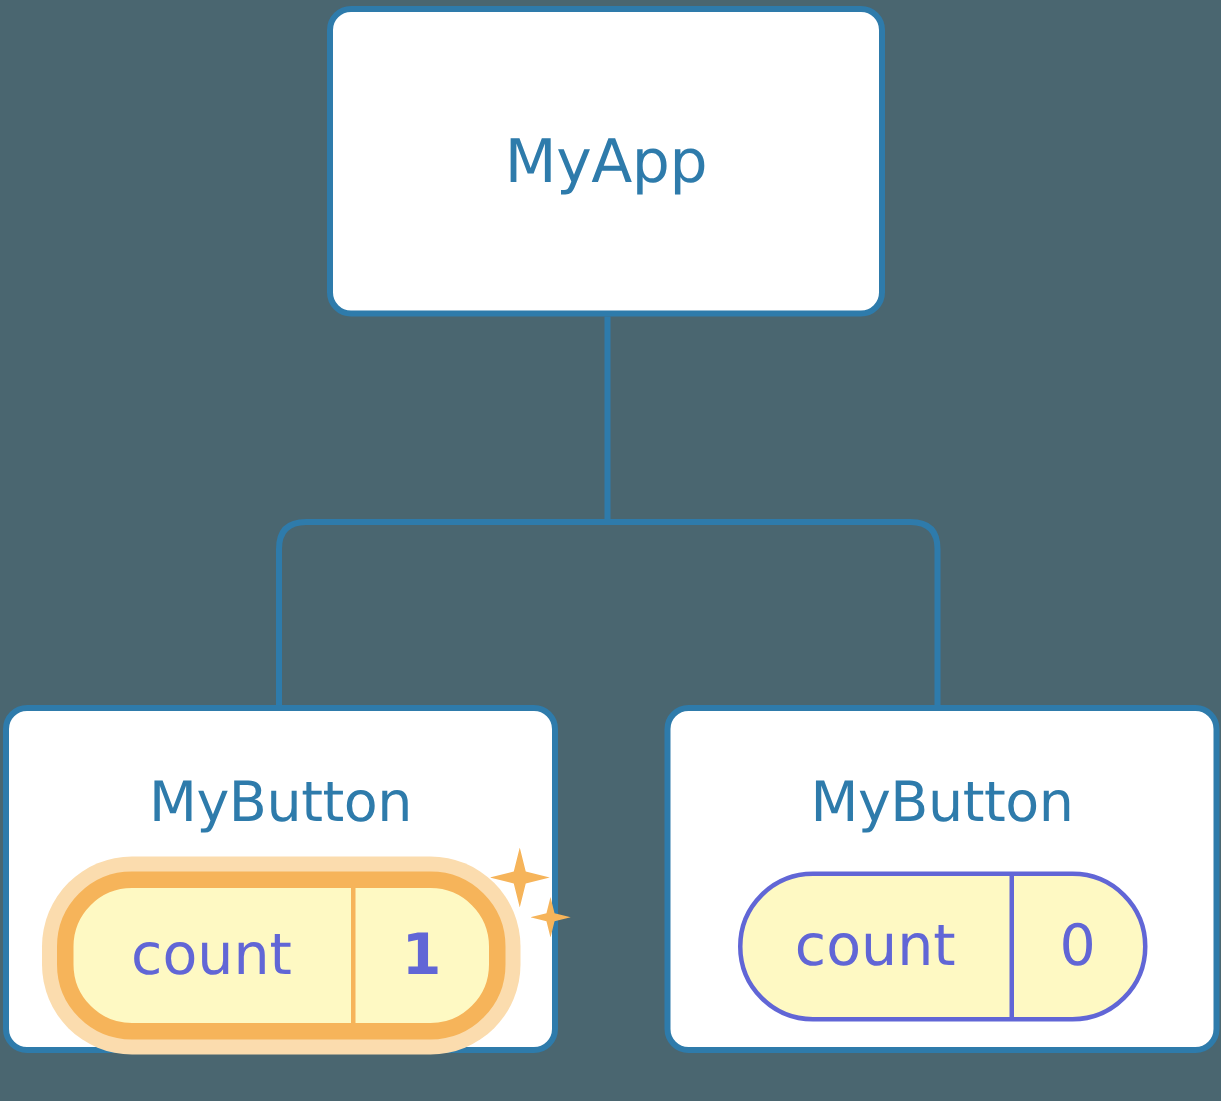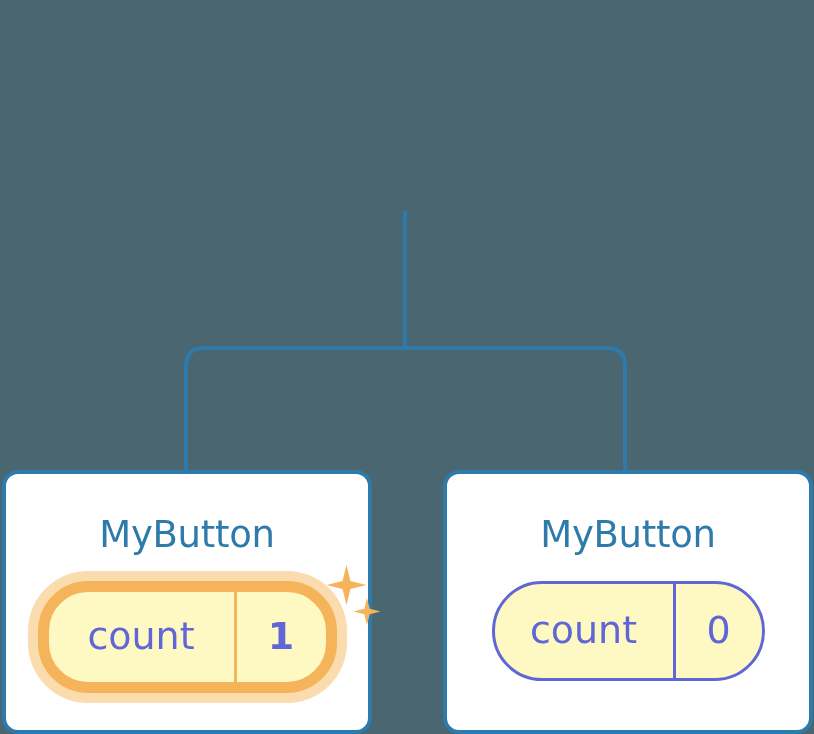--- a/index.html
+++ b/index.html
@@ -48,21 +48,21 @@
   .card-root {
     left: 218px;
     top: 4px;
     width: 372px;
     height: 207px;
     justify-content: center;
   }
 
   .card-child {
     top: 470px;
-    height: 264px;
+    height: 232px;
     border-bottom-left-radius: 16px;
     border-bottom-right-radius: 16px;
     padding-top: 42px;
   }
 
   .card-left  { left: 2px;   width: 370px; }
   .card-right { left: 443px; width: 370px; }
 
   .card-title {
     color: #2e7bab;
@@ -174,20 +174,23 @@
 
 <div id="stage">
 
   <svg id="connectors" viewBox="0 0 814 734" width="814" height="734" aria-hidden="true">
 
     <path d="M 405 211 L 405 348" fill="none" stroke="#2e7bab" stroke-width="4" stroke-linecap="butt"></path>
 
     <path d="M 186 472 L 186 366 Q 186 348 204 348 L 607 348 Q 625 348 625 366 L 625 472" fill="none" stroke="#2e7bab" stroke-width="4" stroke-linecap="butt"></path>
   </svg>
 
+  <div class="card card-root">
+    <div class="card-title">MyApp</div>
+  </div>
 
   <div class="card card-child card-left">
     <div class="card-title">MyButton</div>
 
     <div class="pill-wrap is-highlighted">
       <div class="pill">
         <div class="pill-key">count</div>
         <div class="pill-val">1</div>
       </div>
       <div class="sparkles">

